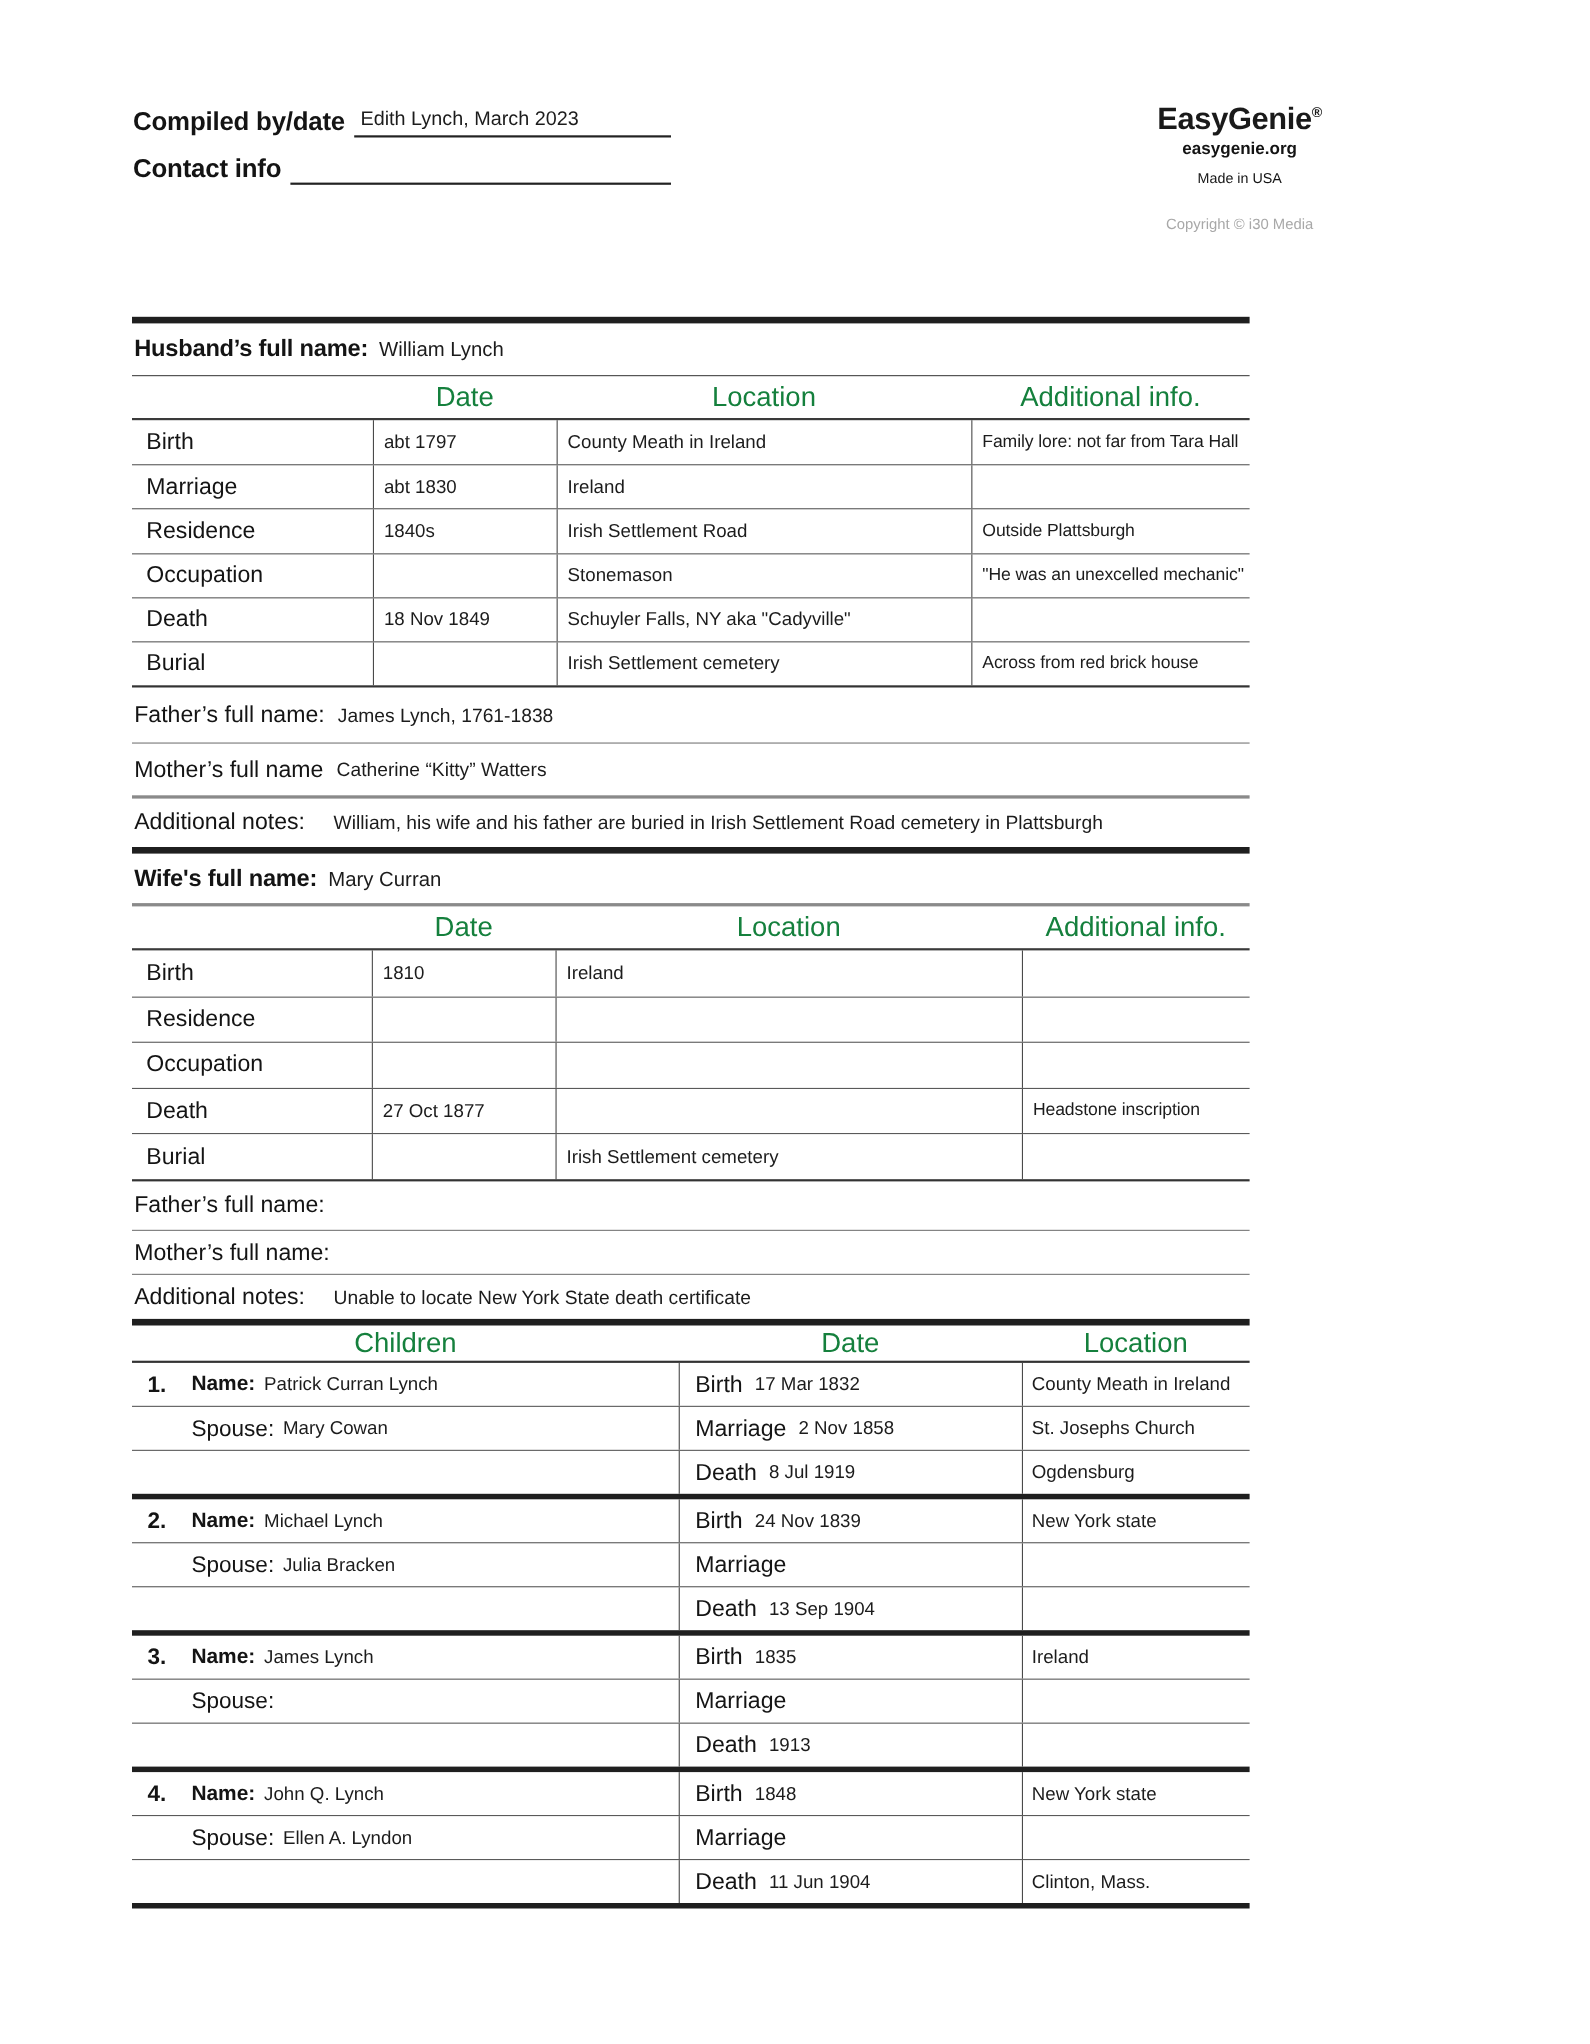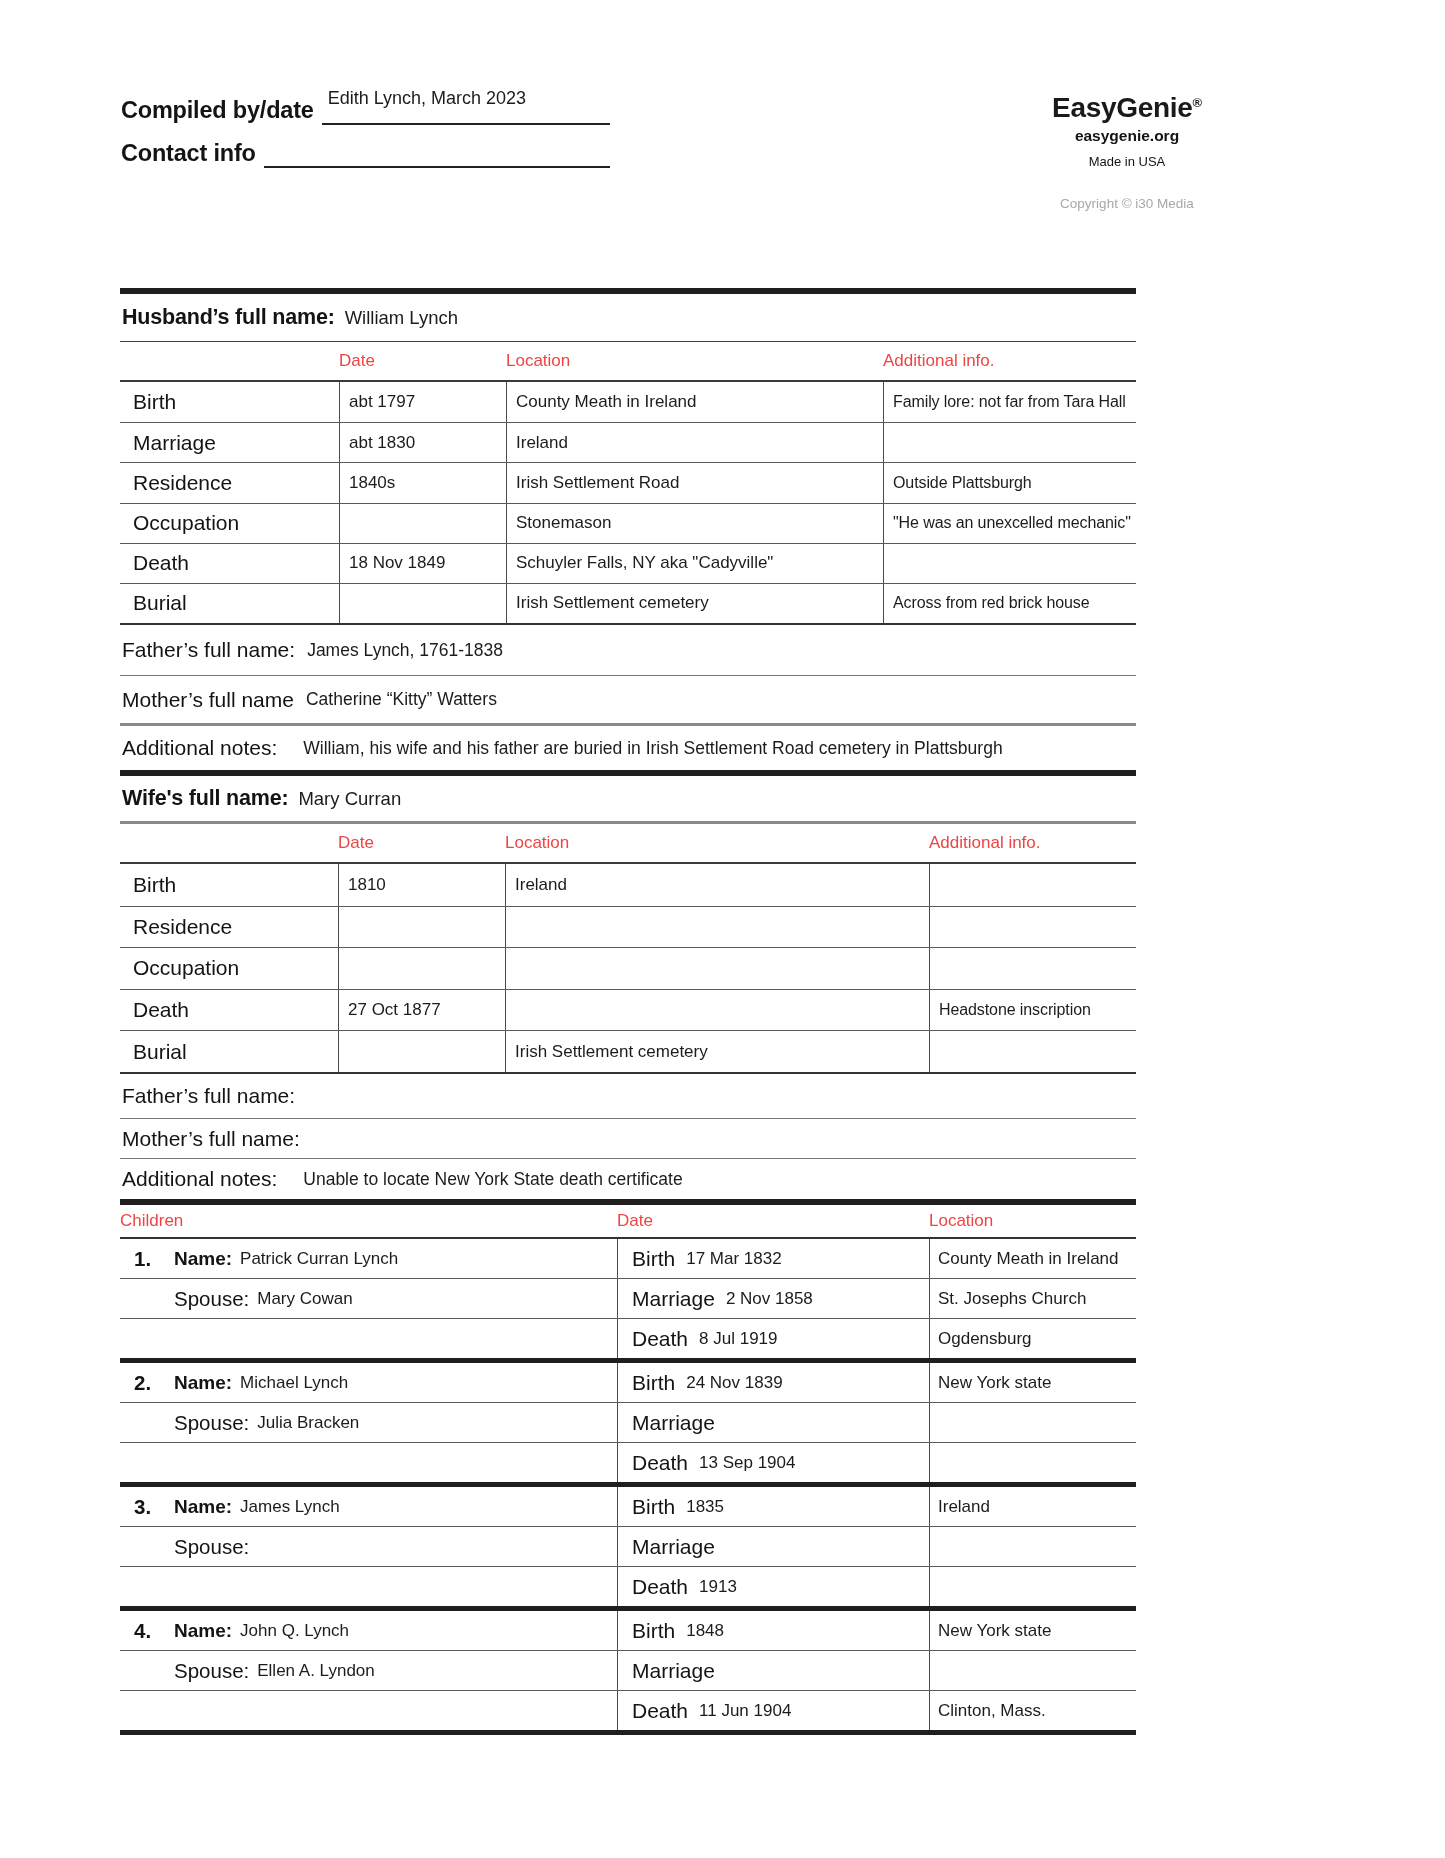--- a/index.html
+++ b/index.html
@@ -5,42 +5,42 @@
   * { margin:0; padding:0; box-sizing:border-box; }
   body { background:#fff; font-family:"Liberation Sans", sans-serif; color:#141414; }
   .page { position:relative; width:1380px; height:1858px; background:#ffffff; overflow:hidden; }
 
   
   .topbar { position:absolute; left:121px; top:84px; width:489px; }
   .fill-row { display:flex; align-items:flex-end; width:489px; height:41px; }
   .fill-row + .fill-row { margin-top:2px; }
   .blabel { font-size:23.5px; font-weight:700; letter-spacing:-0.2px; padding-bottom:1px; white-space:nowrap; }
   .fill-line { flex:1; margin-left:8px; border-bottom:2.2px solid #222; height:32px; display:flex; align-items:flex-end; }
-  .fill-value { font-size:18px; padding:0 0 14px 6px; white-space:nowrap; color:#1c1c1c; }
+  .fill-value { font-size:18px; padding:0 0 4px 6px; white-space:nowrap; color:#1c1c1c; }
 
   .brand { position:absolute; top:92px; left:1042px; width:170px; text-align:center; }
   .brand-name { font-size:28px; font-weight:600; letter-spacing:-0.3px; white-space:nowrap; color:#1a1a1a; }
   .brand-name sup { font-size:13px; font-weight:600; }
   .brand-site { font-size:15.5px; font-weight:700; margin-top:3px; }
   .brand-made { font-size:13px; font-weight:400; margin-top:9px; }
   .brand-copy { font-size:13.5px; color:#a8a8a8; margin-top:27px; white-space:nowrap; }
 
   .title { position:absolute; top:234px; left:120px; width:1016px; text-align:center;
            font-size:35px; font-weight:800; letter-spacing:-0.3px; color:#1a1a1a; }
 
   
   .form { position:absolute; top:288px; left:120px; width:1016px; }
   .rule-thick { height:6px; background:#1f1f1f; }
 
   .name-row { height:48px; display:flex; align-items:center; gap:10px; border-bottom:1.4px solid #444; padding-left:2px; }
   .name-row .nlabel { font-size:21.5px; font-weight:700; letter-spacing:-0.2px; white-space:nowrap; }
   .name-row .nvalue { font-size:18.5px; color:#1c1c1c; white-space:nowrap; }
 
   .colhead { display:grid; align-items:center; height:40px; border-bottom:2px solid #3a3a3a; }
-  .colhead span { font-size:17px; color:#ef4444; }
+  .colhead span { text-align:center; font-size:25px; color:#15803d; }
   .h4 { grid-template-columns:219px 167px 377px 1fr; }
   .h4w { grid-template-columns:218px 167px 424px 1fr; }
   .h3c { grid-template-columns:497px 312px 1fr; height:34px; border-bottom:2px solid #333; }
 
   .etable { display:grid; border-bottom:2.5px solid #333; }
   .hgrid { grid-template-rows:repeat(6,1fr); height:243px; }
   .wgrid { grid-template-rows:repeat(5,1fr); height:210px; }
   .erow { display:grid; }
   .hgrid .erow { grid-template-columns:219px 167px 377px 1fr; }
   .wgrid .erow { grid-template-columns:218px 167px 424px 1fr; }

